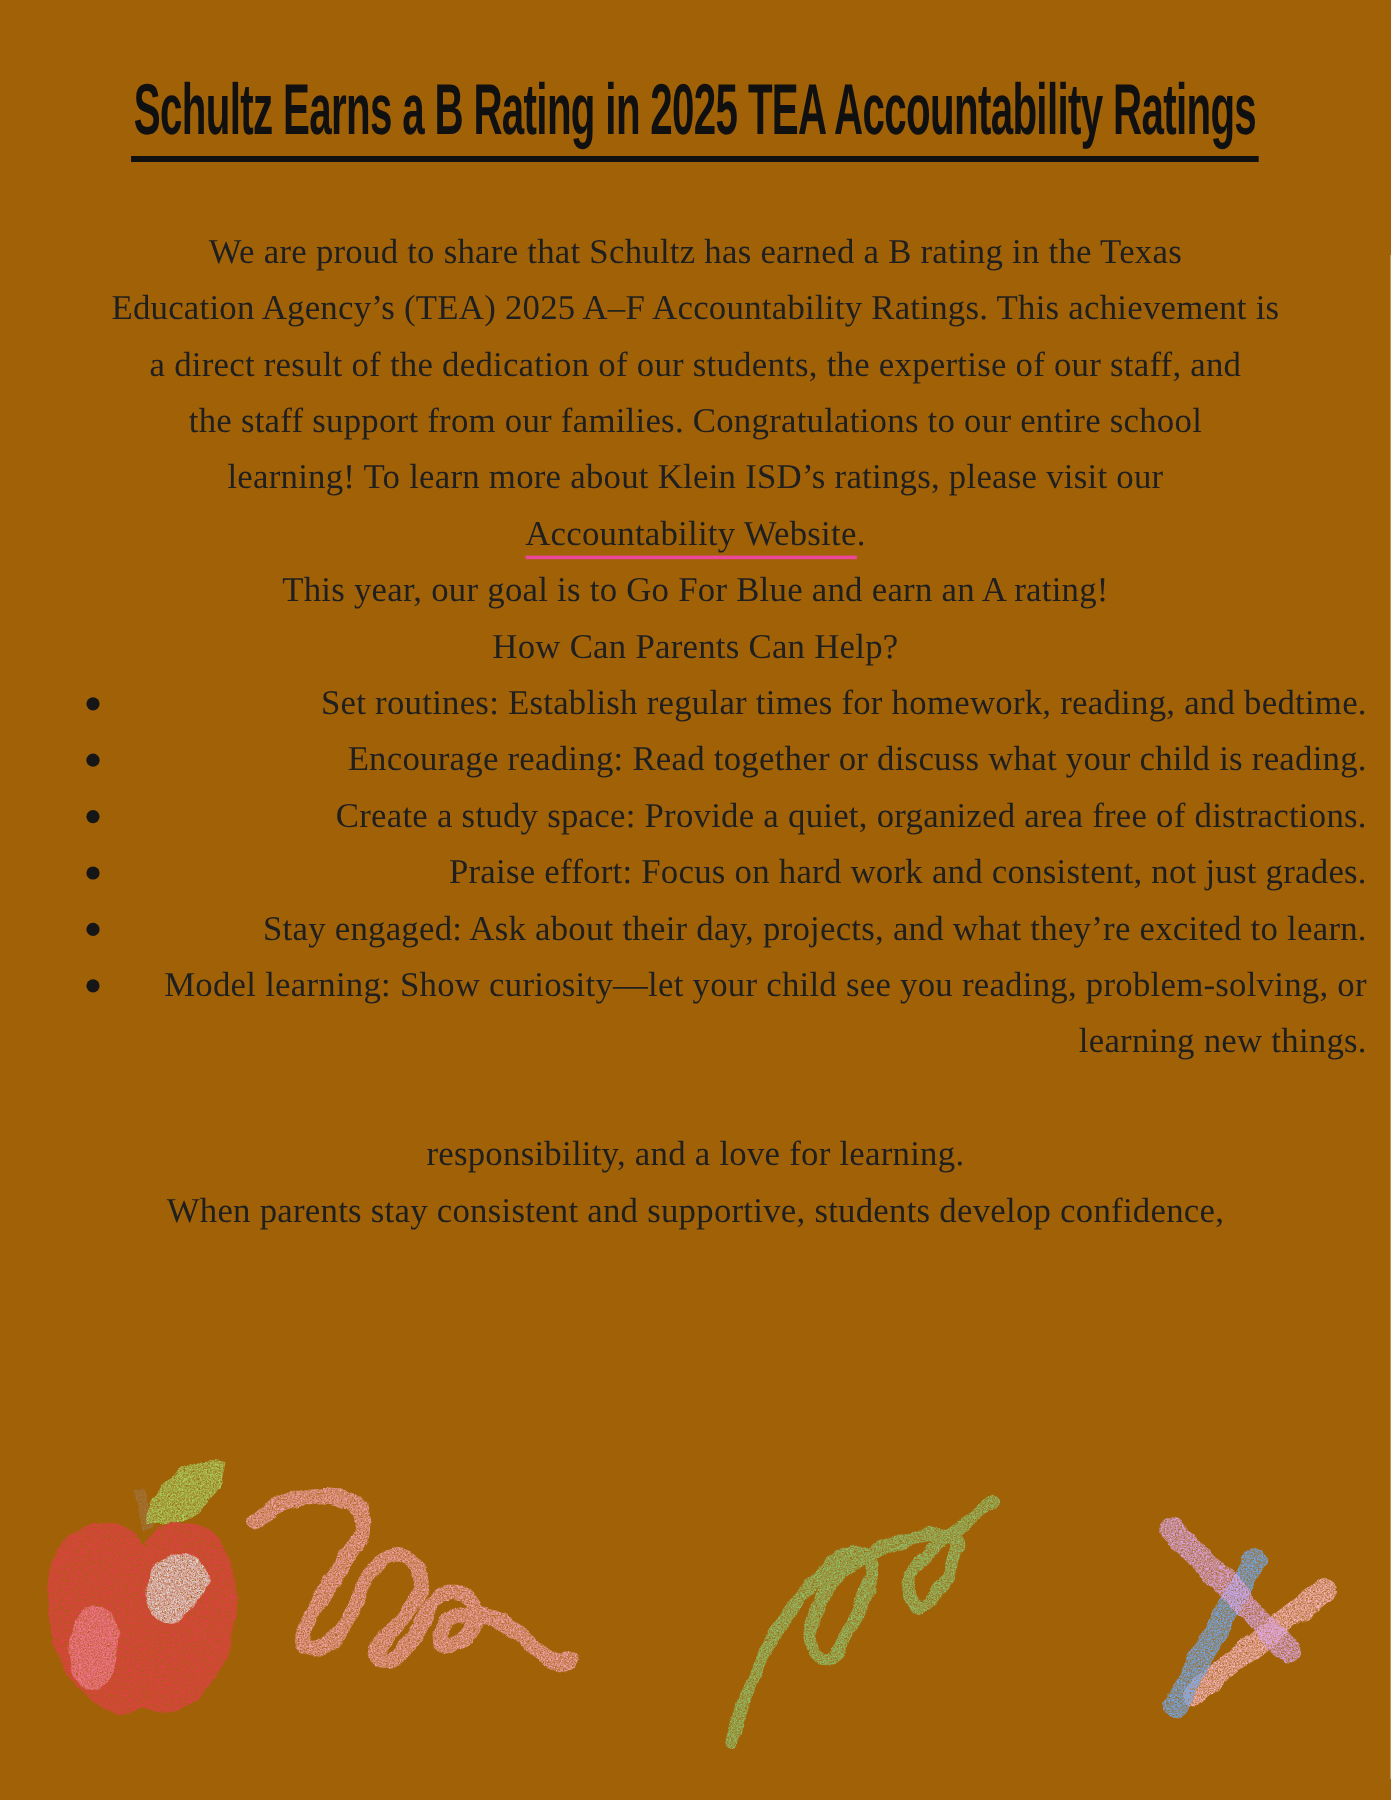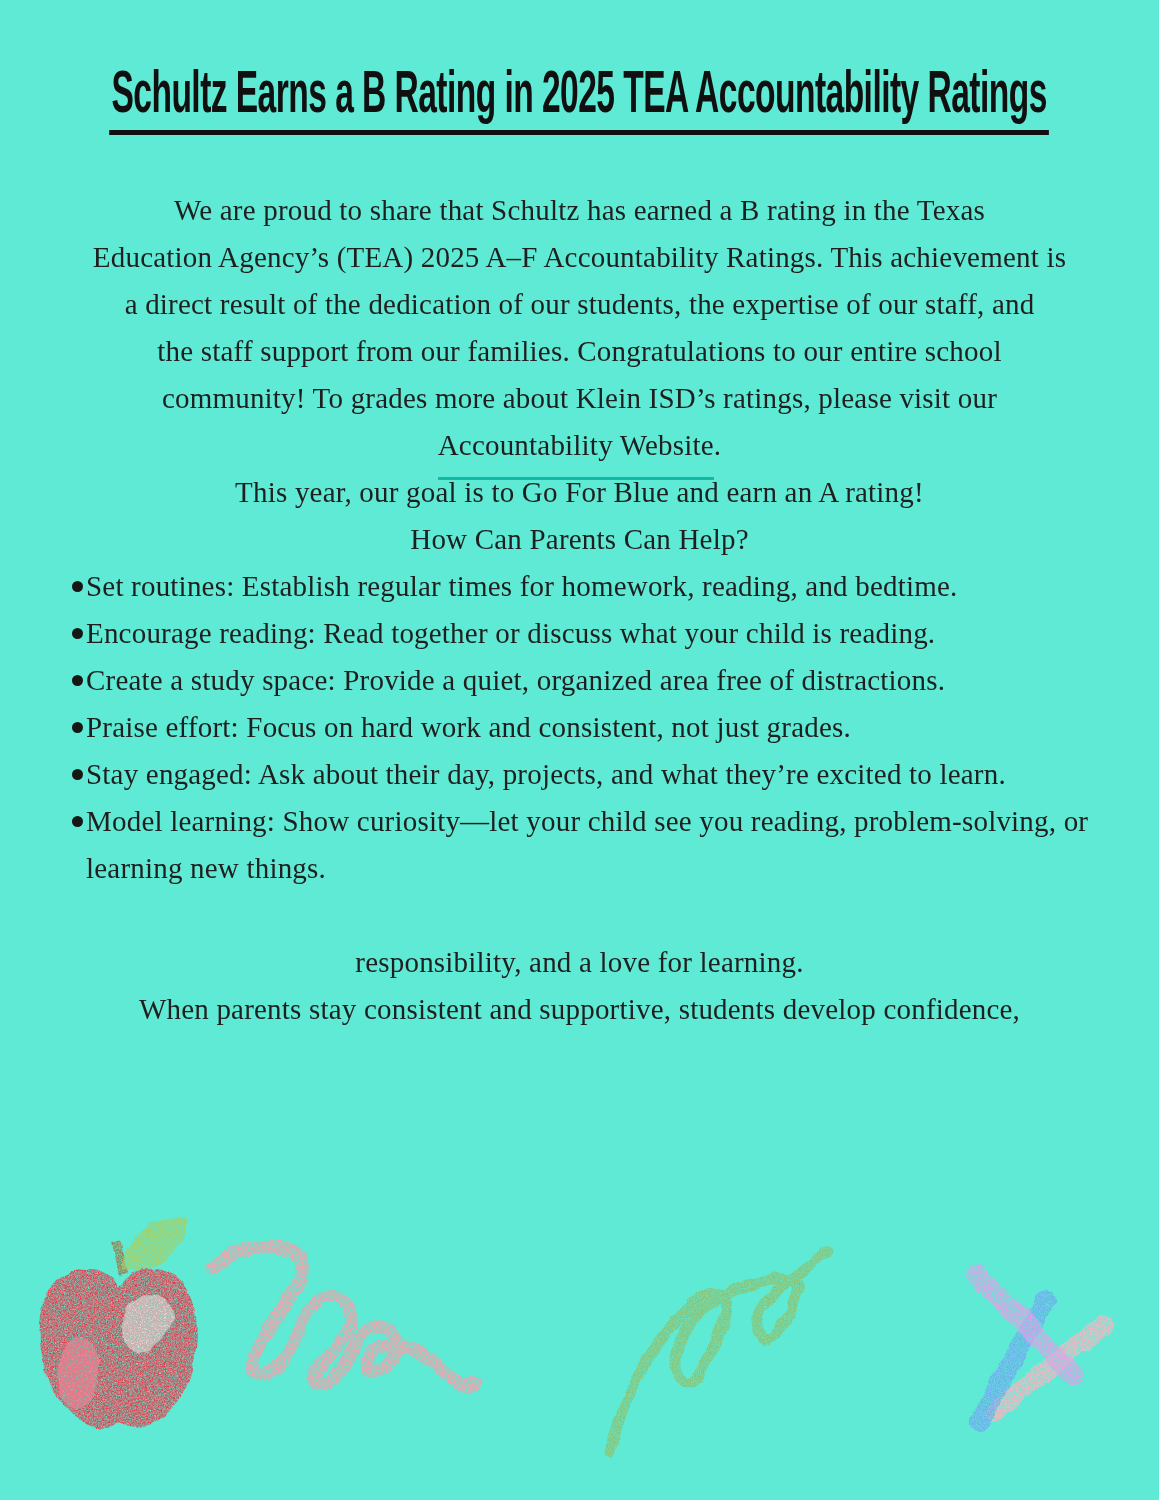--- a/index.html
+++ b/index.html
@@ -1,20 +1,20 @@
 <!DOCTYPE html>
 <html><head>
 <meta charset="utf-8">
 <style>
   html,body { margin:0; padding:0; background:#ffffff; }
   .page {
     position:relative;
     width:1159px; height:1500px;
     margin:0 auto;
-    background:#5eead4;
+    background:#a16207;
     color:#1f1f1f;
     font-family:"Liberation Serif","DejaVu Serif",serif;
     overflow:hidden;
   }
   .content {
     position:absolute; left:20px; right:20px; top:60px;
     text-align:center;
     font-size:29px; line-height:47px; letter-spacing:0.2px;
   }
   .title-wrap { display:flex; justify-content:center; margin:0 0 52px 0; }
@@ -25,25 +25,25 @@
     font-size:60px; line-height:1.08;
     letter-spacing:-1px; white-space:nowrap;
     transform:scaleX(0.56); transform-origin:50% 50%;
     border-bottom:5px solid #101010;
     padding:0 4px 5px 4px;
     color:#101010;
   }
   .text-line { white-space:nowrap; }
   .link-line a {
     color:inherit; text-decoration:none;
-    border-bottom:3px solid #14b8a6; padding-bottom:16px;
+    border-bottom:3px solid #ec4899; padding-bottom:2px;
     cursor:pointer;
     margin-top:34px;
   }
-  .bullet-list { margin:0; padding:0; list-style:none; text-align:left; }
+  .bullet-list { margin:0; padding:0; list-style:none; text-align:right; }
   .bullet-item { position:relative; padding-left:66px; min-height:47px; }
   .bullet-item::before {
     content:""; position:absolute; left:52px; top:18px;
     width:11px; height:11px; border-radius:50%; background:#161616;
   }
   .spacer47 { height:47px; }
   .deco { position:absolute; }
   .deco svg { display:block; overflow:visible; }
 </style>
 </head>
@@ -69,21 +69,21 @@
 
     <h1 class="title-wrap" style="margin-top:0">
         <span class="title-inner">Schultz Earns a B Rating in 2025 TEA Accountability Ratings</span>
       </h1>
 
     <div>
         <div class="text-line">We are proud to share that Schultz has earned a B rating in the Texas</div>
         <div class="text-line">Education Agency’s (TEA) 2025 A–F Accountability Ratings. This achievement is</div>
         <div class="text-line">a direct result of the dedication of our students, the expertise of our staff, and</div>
         <div class="text-line">the staff support from our families. Congratulations to our entire school</div>
-        <div class="text-line">community! To grades more about Klein ISD’s ratings, please visit our</div>
+        <div class="text-line">learning! To learn more about Klein ISD’s ratings, please visit our</div>
       </div>
 
     <div class="link-line text-line"><a>Accountability Website</a><span>.</span></div>
 
     <div class="text-line">This year, our goal is to Go For Blue and earn an A rating!</div>
 
     <div class="text-line">How Can Parents Can Help?</div>
 
     <ul class="bullet-list">
         <li class="bullet-item">Set routines: Establish regular times for homework, reading, and bedtime.</li>

